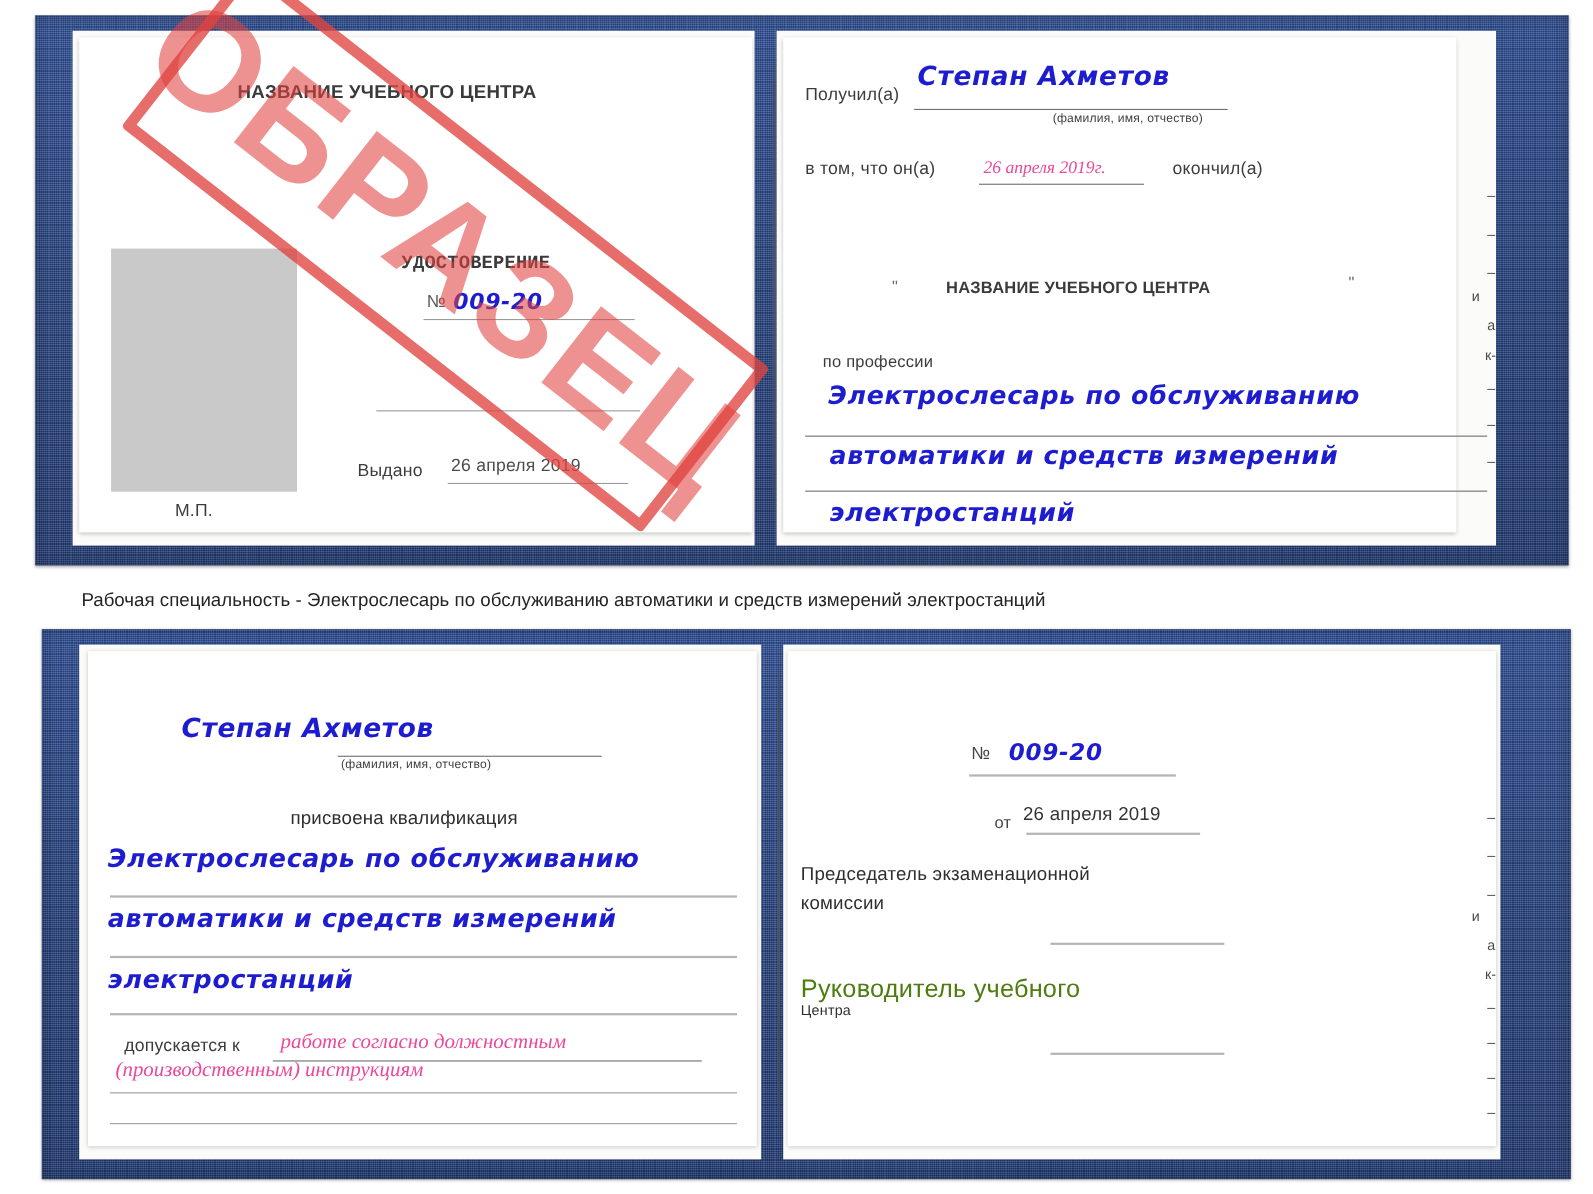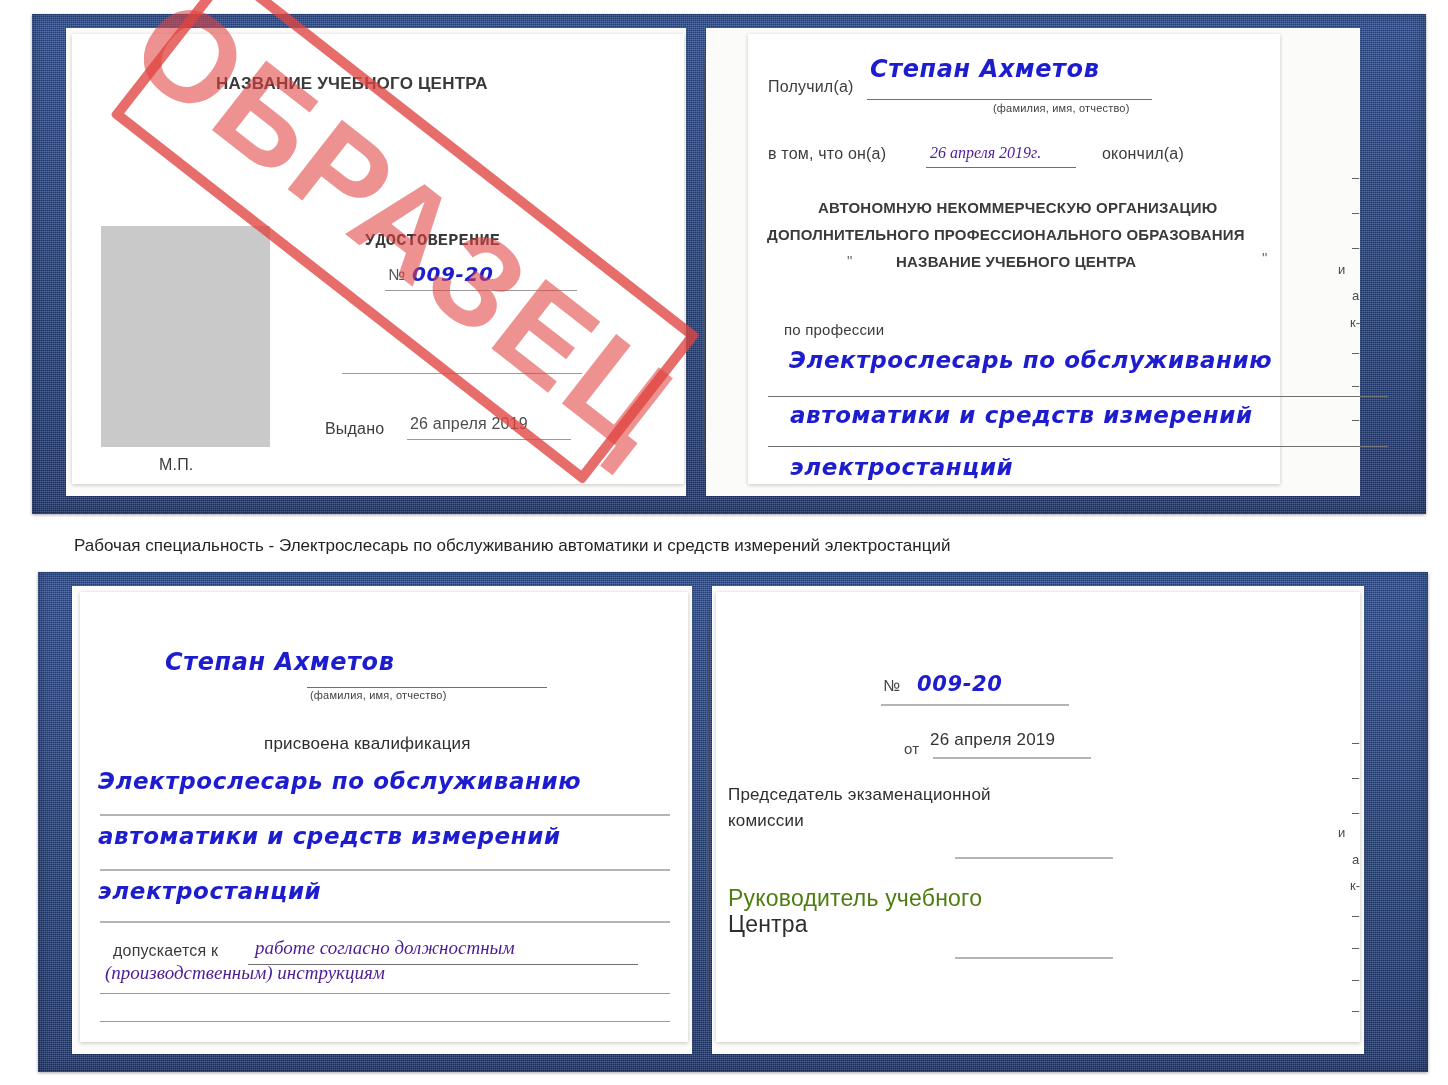--- a/index.html
+++ b/index.html
@@ -67,21 +67,21 @@
     position: absolute;
     color: #1d1dcf;
     font-family: "DejaVu Sans", sans-serif;
     font-style: italic;
     font-weight: 600;
     white-space: nowrap;
     letter-spacing: 0.6px;
   }
   .typed-italic {
     position: absolute;
-    color: #4c1d95;
+    color: #ec4899;
     font-family: "Liberation Serif", serif;
     font-style: italic;
     white-space: nowrap;
   }
 
   .rule {
     position: absolute;
     height: 1px;
     background: #9a9a9a;
   }
@@ -168,33 +168,31 @@
 
   <div class="t" style="left:253px; top:386px; font-size:16px;">Выдано</div>
   <div class="t" style="left:338px; top:381px; font-size:16px; color:#4d4d4d;">26 апреля 2019</div>
   <div class="rule" style="left:335px; top:405px; width:164px;"></div>
 
   <div class="t" style="left:87px; top:422px; font-size:16px;">М.П.</div>
 </div>
 
 <div class="spine-line" style="left:703px; top:36px; height:446px;"></div>
 
-<div class="page" style="left:748px; top:34px; width:532px; height:450px;">
+<div class="page" style="left:712px; top:34px; width:612px; height:450px;">
   <div class="t" style="left:20px; top:44px; font-size:16px;">Получил(а)</div>
   <div class="hand" style="left:122px; top:21px; font-size:24px;">Степан Ахметов</div>
   <div class="rule dark" style="left:119px; top:65px; width:285px;"></div>
   <div class="t small" style="left:245px; top:68px;">(фамилия, имя, отчество)</div>
 
   <div class="t" style="left:20px; top:111px; font-size:16px;">в том, что он(а)</div>
   <div class="typed-italic" style="left:182px; top:110px; font-size:16px;">26 апреля 2019г.</div>
   <div class="rule dark" style="left:178px; top:133px; width:150px;"></div>
   <div class="t" style="left:354px; top:111px; font-size:16px;">окончил(а)</div>
 
-  <div class="t caps" style="left:70px; top:165px; font-size:15px;">АВТОНОМНУЮ НЕКОММЕРЧЕСКУЮ ОРГАНИЗАЦИЮ</div>
-  <div class="t caps" style="left:19px; top:192px; font-size:15px;">ДОПОЛНИТЕЛЬНОГО ПРОФЕССИОНАЛЬНОГО ОБРАЗОВАНИЯ</div>
   <div class="t" style="left:99px; top:218px; font-size:15px; color:#6a6a6a;">"</div>
   <div class="t caps" style="left:148px; top:219px; font-size:15px;">НАЗВАНИЕ УЧЕБНОГО ЦЕНТРА</div>
   <div class="t" style="left:514px; top:215px; font-size:15px; color:#6a6a6a;">"</div>
 
   <div class="t" style="left:36px; top:287px; font-size:15px;">по профессии</div>
 
   <div class="hand" style="left:41px; top:313px; font-size:23px;">Электрослесарь по обслуживанию</div>
   <div class="rule dark" style="left:20px; top:362px; width:620px;"></div>
 
   <div class="hand" style="left:42px; top:368px; font-size:23px;">автоматики и средств измерений</div>
@@ -263,21 +261,21 @@
 
   <div class="t" style="left:188px; top:148px; font-size:15px; color:#444;">от</div>
   <div class="t" style="left:214px; top:138px; font-size:17px; color:#333;">26 апреля 2019</div>
   <div class="rule thick" style="left:217px; top:165px; width:158px;"></div>
 
   <div class="t" style="left:12px; top:193px; font-size:17px; color:#2e2e2e;">Председатель экзаменационной</div>
   <div class="t" style="left:12px; top:219px; font-size:17px; color:#2e2e2e;">комиссии</div>
   <div class="rule thick" style="left:239px; top:265px; width:158px;"></div>
 
   <div class="t" style="left:12px; top:293px; font-size:23px; color:#4d7c0f;">Руководитель учебного</div>
-  <div class="t" style="left:12px; top:319px; font-size:23px; color:#2e2e2e;">Центра</div>
+  <div class="t" style="left:12px; top:319px; font-size:13px; color:#2e2e2e;">Центра</div>
   <div class="rule thick" style="left:239px; top:365px; width:158px;"></div>
 </div>
 
 <div class="frag" style="left:1352px; top:735px;">–</div>
 <div class="frag" style="left:1352px; top:770px;">–</div>
 <div class="frag" style="left:1352px; top:805px;">–</div>
 <div class="frag" style="left:1338px; top:825px;">и</div>
 <div class="frag" style="left:1352px; top:852px;">а</div>
 <div class="frag" style="left:1350px; top:878px;">к-</div>
 <div class="frag" style="left:1352px; top:908px;">–</div>

